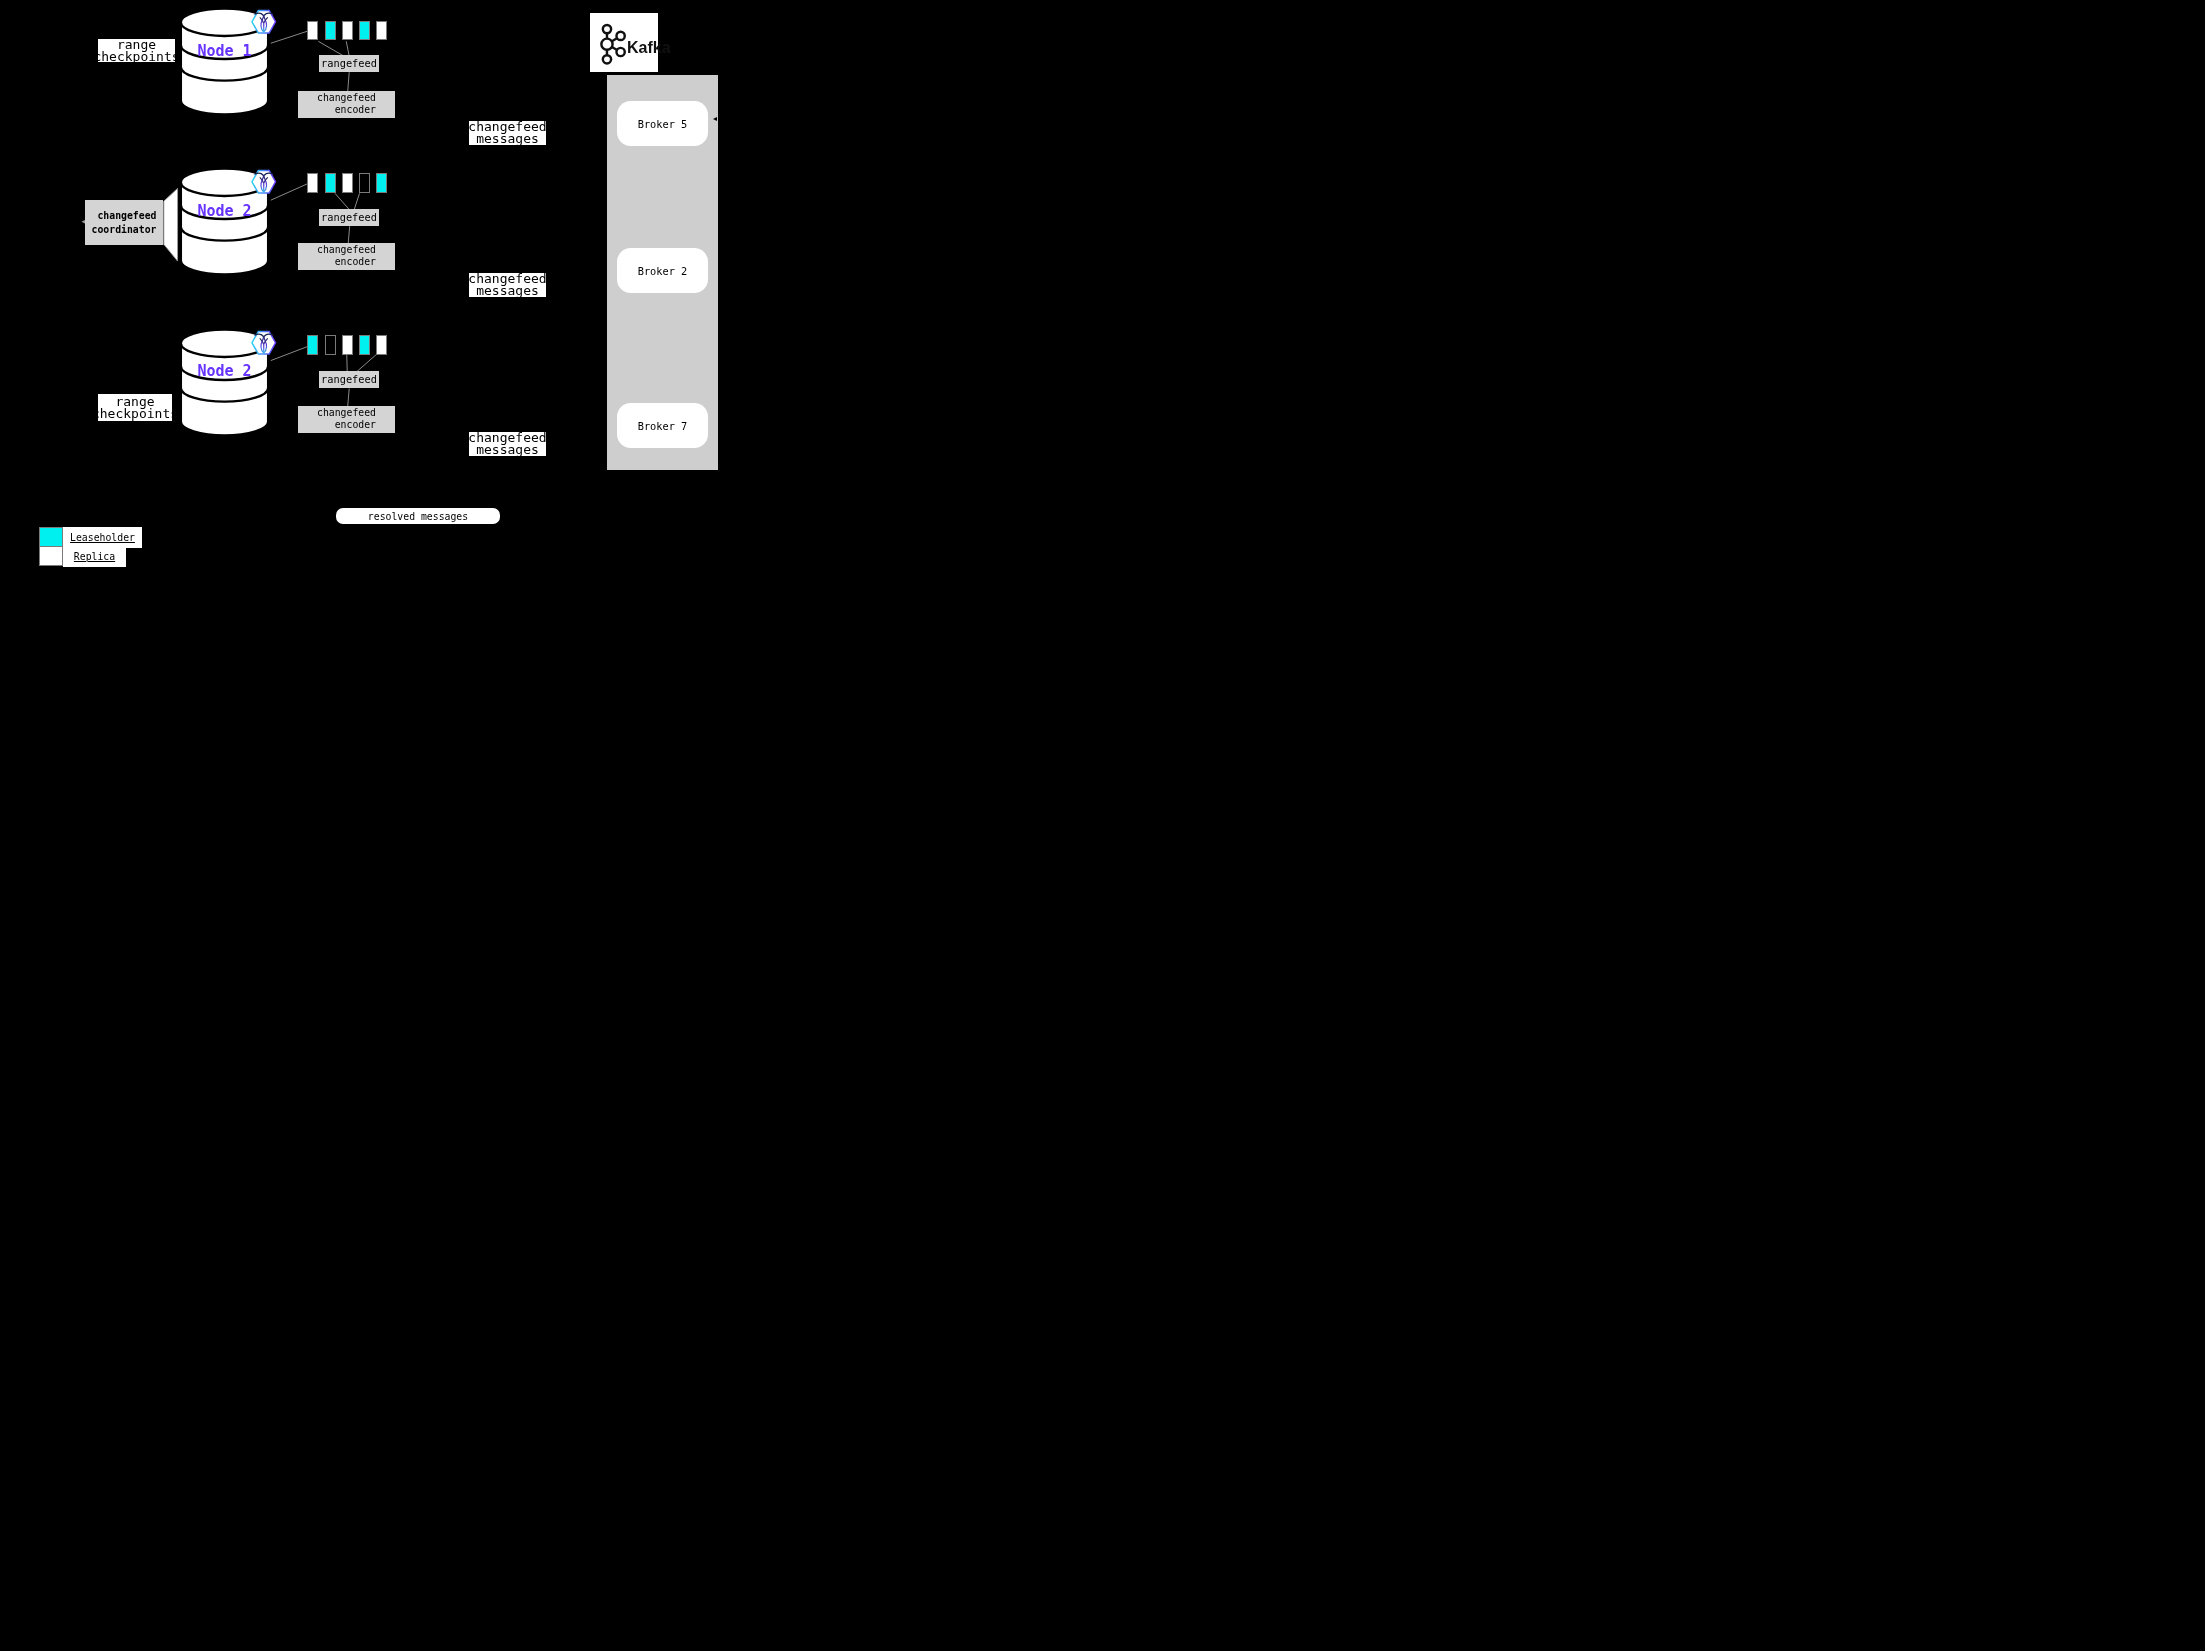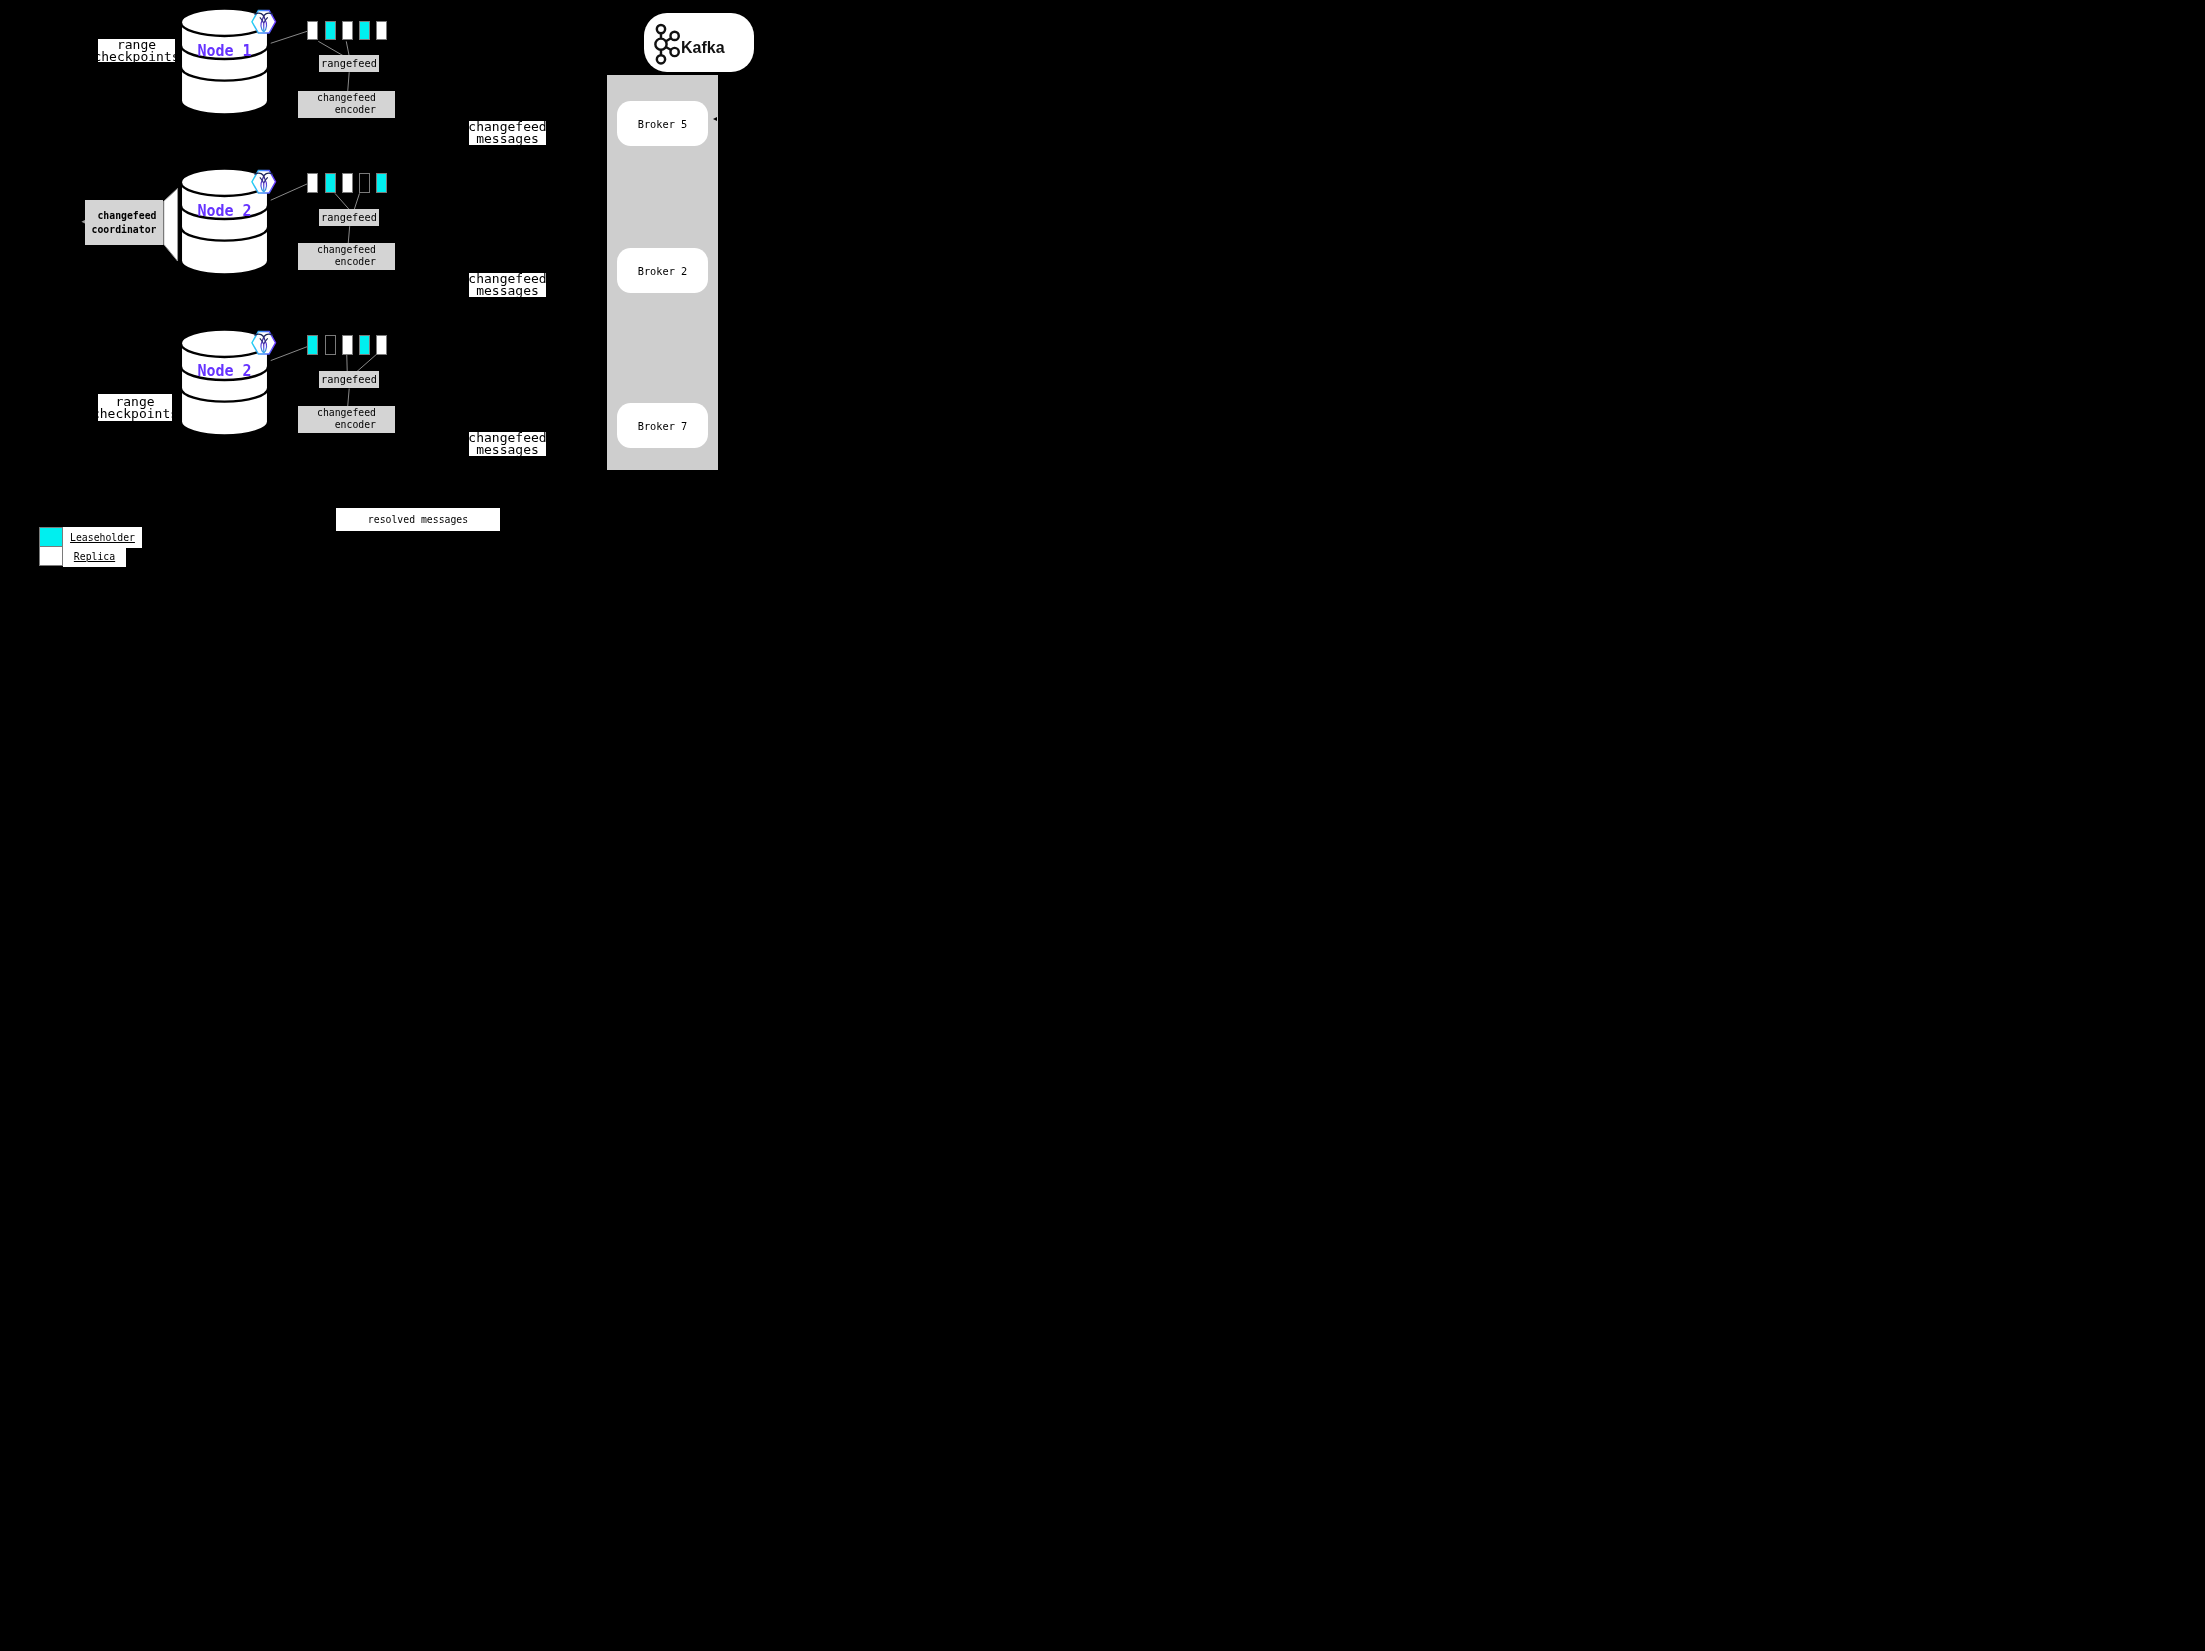--- a/index.html
+++ b/index.html
@@ -28,31 +28,31 @@
 
   
   .node-label{width:91px;text-align:center;font-weight:bold;font-size:15px;
               color:var(--node-label,#6633ff);}
   .range-sq{width:10.8px;height:19.6px;border:1px solid #7a7a7a;background:transparent;}
   .rng-leaseholder{background:var(--leaseholder,#00efef);}
   .rng-replica{background:var(--replica,#ffffff);}
   .rng-empty{background:transparent;}
 
   
-  .kafka-box{left:644px;top:13.2px;width:110px;height:59px;background:#fff;border-radius:23px;}
+  .kafka-box{left:590px;top:13.2px;width:68px;height:59px;background:#fff;}
   .kafka-word{position:absolute;left:37px;top:26px;color:#111;
               font-family:"Liberation Sans",sans-serif;font-weight:bold;font-size:16px;}
   .container{left:607px;top:75px;width:111px;height:395px;background:var(--container-gray,#cecece);}
   .broker{left:617px;width:91px;height:45px;background:#fff;border-radius:13.7px;
           color:#000;font-size:10.3px;display:flex;align-items:center;justify-content:center;}
   .arrow-left{width:0;height:0;border-top:2.5px solid transparent;border-bottom:2.5px solid transparent;
               border-right:4.4px solid #000;}
 
   
-  .pill{left:336px;top:508px;width:164px;height:23px;background:#fff;border-radius:0;
+  .pill{left:336px;top:508px;width:164px;height:16px;background:#fff;border-radius:7px;
         color:#000;font-size:9.8px;display:flex;align-items:center;justify-content:center;}
   .legend-sq{width:23.5px;height:19.6px;border:1.5px solid #7a7a7a;}
   .legend-lab{background:#fff;color:#000;font-size:9.8px;display:flex;align-items:center;justify-content:center;text-decoration:underline;}
 </style>
 </head>
 <body>
 
 <div id="stage">
 
   <svg id="overlay" viewBox="0 0 1568 1174" width="769" height="576">

